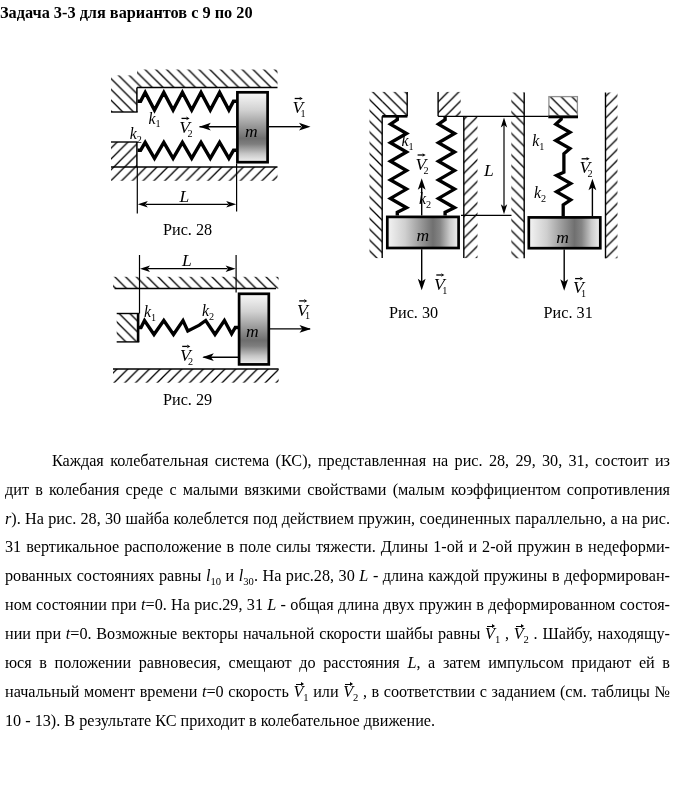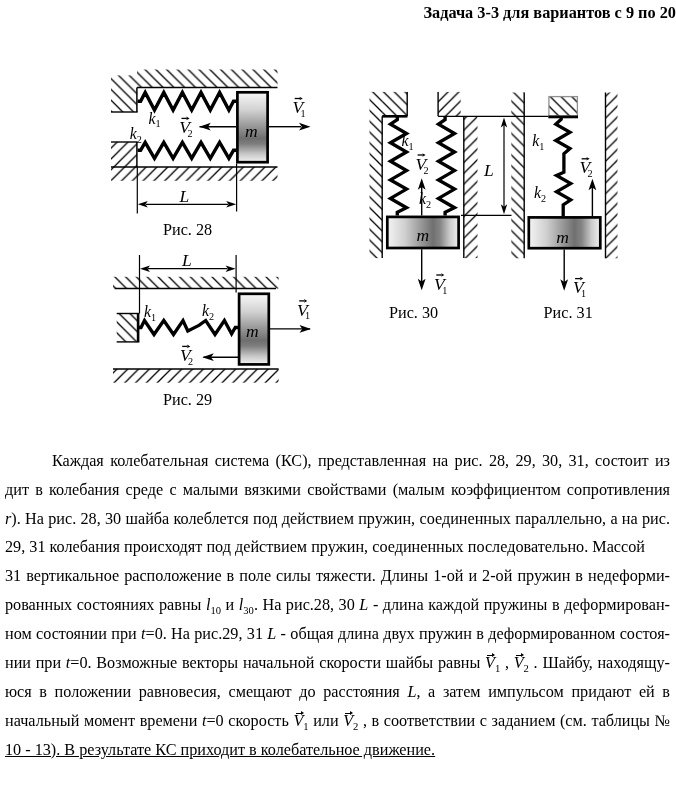--- a/index.html
+++ b/index.html
@@ -1,26 +1,26 @@
 <!DOCTYPE html>
 <html><head>
 <meta charset="utf-8">
 <style>
 * { margin: 0; padding: 0; box-sizing: border-box; }
 html, body { width: 676px; height: 800px; background: #fff; overflow: hidden; }
 body { font-family: "Liberation Serif", serif; color: #000; position: relative; }
-#title { position: absolute; left: 0; top: 3.4px; width: 676px; text-align: right;
+#title { position: absolute; left: 0; top: 3.4px; width: 676px; text-align: left;
   font-weight: bold; font-size: 16.3px; }
 #figs { position: absolute; left: 0; top: 0; }
 #figs text { font-family: "Liberation Serif", serif; }
 #figs text.it { font-style: italic; }
 #para { position: absolute; left: 5px; top: 425.7px; width: 665px;
   font-size: 16.2px; line-height: 28.92px; margin-top: 21px; }
 .ln { text-align: justify; text-align-last: justify; height: 28.92px; overflow: visible; }
-.ln.last { text-align: right; text-align-last: left; text-decoration: underline; }
+.ln.last { text-align: right; text-align-last: left; }
 .ln.short { padding-right: 25px; }
 .ind { display: inline-block; width: 47px; }
 sub { font-size: 10.6px; vertical-align: baseline; position: relative; top: 3.8px; line-height: 0; }
 i, .vec { font-style: italic; }
 .vec { position: relative; }
 .vec::before { content: ""; position: absolute; left: 2.3px; top: 0.8px; width: 5.8px;
   height: 1.2px; background: #000; }
 .vec::after { content: ""; position: absolute; left: 7.2px; top: -1.2px; width: 0; height: 0;
   border-left: 3.4px solid #000; border-top: 2px solid transparent; border-bottom: 2px solid transparent; }
 </style>
@@ -187,21 +187,20 @@
 <text x="556.3" y="243.3" class="it" font-size="17.5">m</text>
 <text x="163" y="234.6" class="rm" font-size="16.2">Рис. 28</text>
 <text x="163" y="404.6" class="rm" font-size="16.2">Рис. 29</text>
 <text x="389" y="317.9" class="rm" font-size="16.2">Рис. 30</text>
 <text x="543.6" y="317.9" class="rm" font-size="16.2">Рис. 31</text>
   </svg>
 <div id="para">
 <div class="ln"><span class="ind"></span>Каждая колебательная система (КС), представленная на рис. 28, 29, 30, 31, состоит из</div>
 <div class="ln">дит в колебания среде с малыми вязкими свойствами (малым коэффициентом сопротивления</div>
 <div class="ln"><i>r</i>). На рис. 28, 30 шайба колеблется под действием пружин, соединенных параллельно, а на рис.</div>
-<div class="ln short">29, 31 колебания происходят под действием пружин, соединенных последовательно. Массой</div>
 <div class="ln">31 вертикальное расположение в поле силы тяжести. Длины 1-ой и 2-ой пружин в недеформи-</div>
 <div class="ln">рованных состояниях равны <i>l</i><sub>10</sub> и <i>l</i><sub>30</sub>. На рис.28, 30 <i>L</i> - длина каждой пружины в деформирован-</div>
 <div class="ln">ном состоянии при <i>t</i>=0. На рис.29, 31 <i>L</i> - общая длина двух пружин в деформированном состоя-</div>
 <div class="ln">нии при <i>t</i>=0. Возможные векторы начальной скорости шайбы равны <span class="vec">V</span><sub>1</sub> , <span class="vec">V</span><sub>2</sub> . Шайбу, находящу-</div>
 <div class="ln">юся в положении равновесия, смещают до расстояния <i>L</i>, а затем импульсом придают ей в</div>
 <div class="ln">начальный момент времени <i>t</i>=0 скорость <span class="vec">V</span><sub>1</sub> или <span class="vec">V</span><sub>2</sub> , в соответствии с заданием (см. таблицы №</div>
 <div class="ln last">10 - 13). В результате КС приходит в колебательное движение.</div>
 </div>
 
 </body></html>

